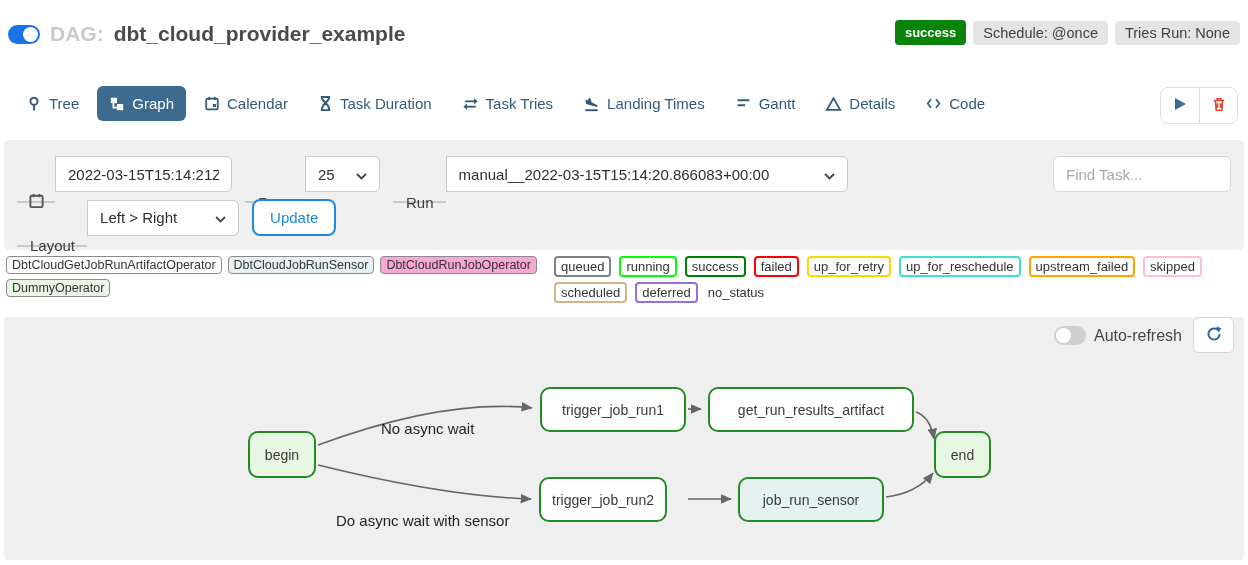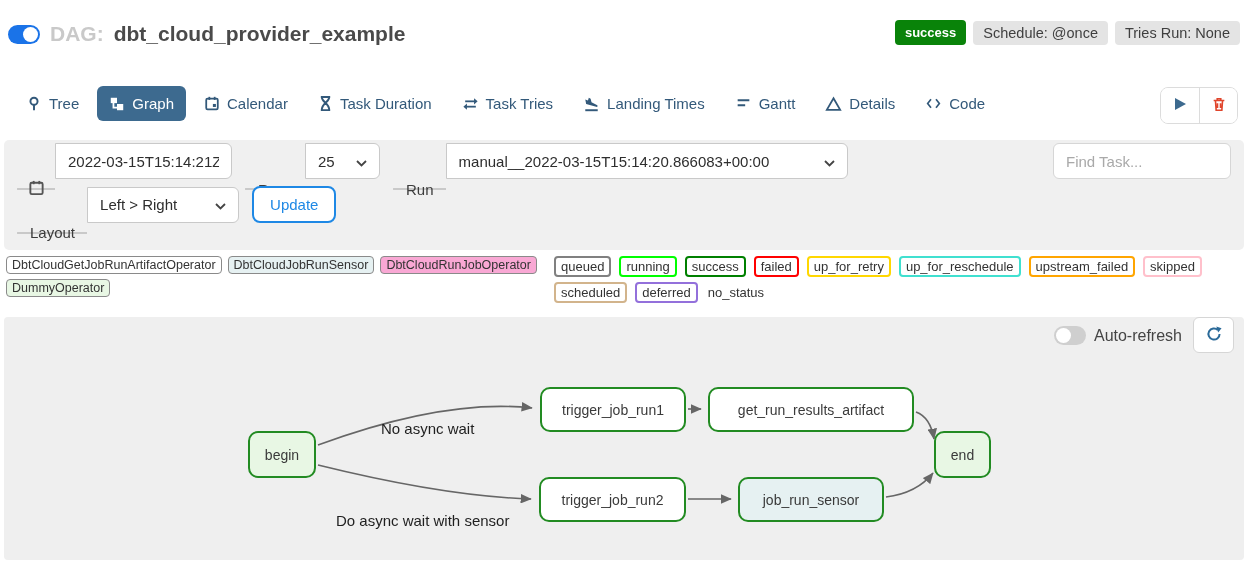--- a/index.html
+++ b/index.html
@@ -35,21 +35,21 @@
   .tab.active .fillc { fill:#fff; }
 
   .btn-group { position:absolute; right:10px; top:87px; display:flex; background:#fff;
                border:1px solid #dcdcdc; border-radius:8px; overflow:hidden; }
   .btn-group button { width:38px; height:35px; background:#fff; border:none; cursor:pointer;
                       display:flex; align-items:center; justify-content:center; }
   .btn-group button + button { border-left:1px solid #dcdcdc; }
 
   
   .filterbar { position:absolute; left:4px; top:140px; width:1240px; height:110px;
-               background:#f0f0f0; border-radius:5px; padding:3px 13px; }
+               background:#f0f0f0; border-radius:5px; padding:16px 13px; }
   .frow { display:flex; align-items:center; gap:13px; }
   .frow + .frow { margin-top:7px; }
   .igroup { display:flex; align-items:stretch; height:36px; border-radius:6px; }
   .addon { display:flex; align-items:center; padding:0 12px; background:#e4e4e4;
            border:1px solid #c9c9c9; color:#3c3c3c; font-size:15px;
            border-radius:6px 0 0 6px; border-right:none;margin-top:45px; }
   .addon.icon-addon { padding:0 10px; }
   .field { display:flex; align-items:center; background:#fff; border:1px solid #c9c9c9;
            border-radius:0 6px 6px 0; padding:0 12px; font-size:15px; color:#2e2e2e; }
   input.field { outline:none; }
@@ -88,21 +88,21 @@
                  border:1px solid #d6d6d6; border-radius:6px; cursor:pointer;
                  display:flex; align-items:center; justify-content:center; }
   .edges-svg { position:absolute; left:0; top:0; width:1240px; height:243px; }
   .node { position:absolute; border:2px solid #228b22; border-radius:10px; background:#fff;
           display:flex; align-items:center; justify-content:center; font-size:14px; color:#3a3a3a;
           cursor:pointer; white-space:nowrap; }
   #n-begin { left:244px; top:114px; width:68px; height:47px; background:#e8f7e4; }
   #n-trigger_job_run1 { left:536px; top:70px; width:146px; height:45px; }
   #n-get_run_results_artifact { left:704px; top:70px; width:206px; height:45px; }
   #n-end { left:930px; top:114px; width:57px; height:47px; background:#e8f7e4; }
-  #n-trigger_job_run2 { left:535px; top:160px; width:147px; height:45px; }
+  #n-trigger_job_run2 { left:535px; top:160px; width:128px; height:45px; }
   #n-job_run_sensor { left:734px; top:160px; width:146px; height:45px; background:#e6f1f2; }
   .edge-label { position:absolute; font-size:15px; color:#1f1f1f; }
   #el-0 { left:377px; top:103px; }
   #el-1 { left:332px; top:195px; }
 </style>
 </head>
 <body>
 
 <div id="app">
 

